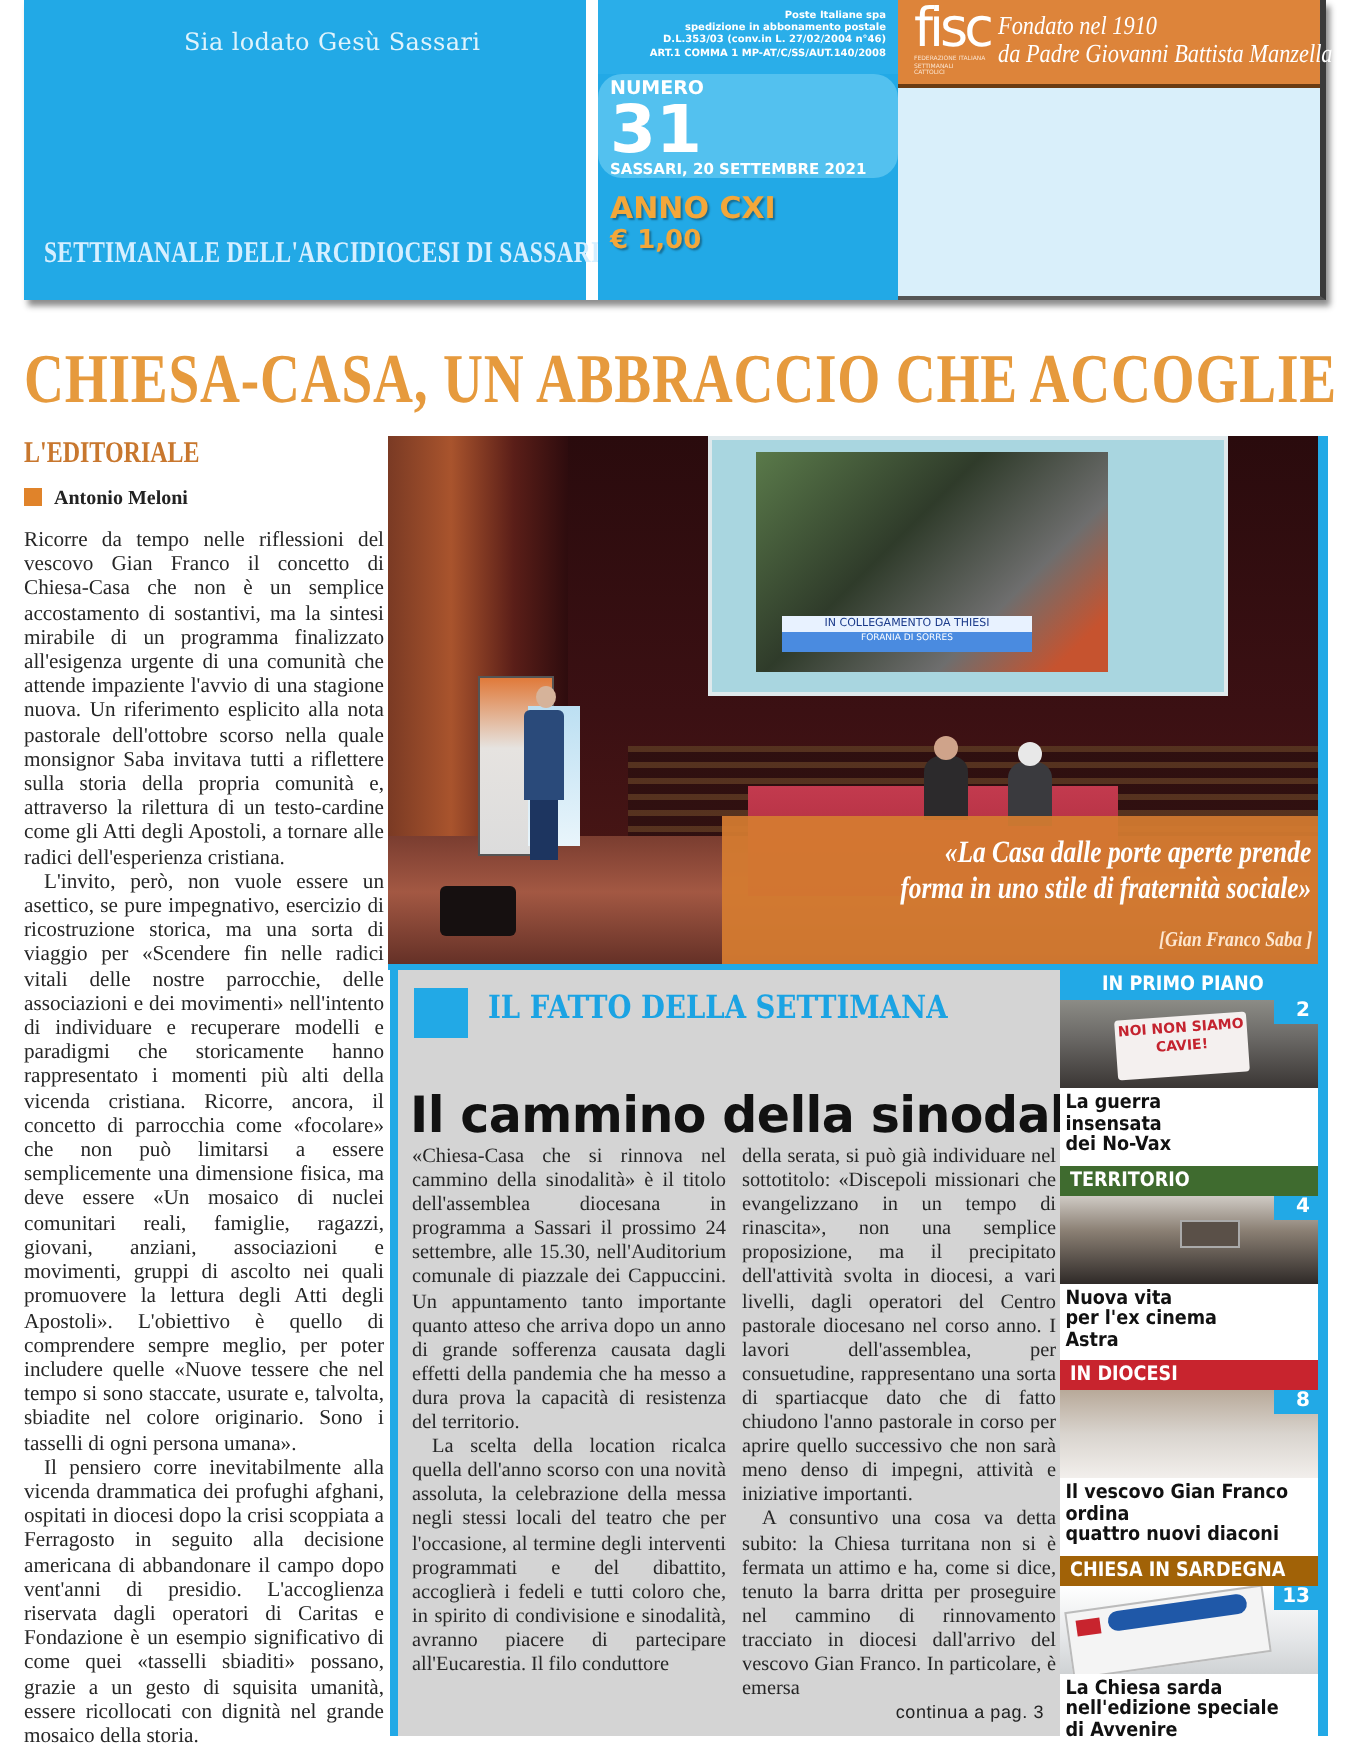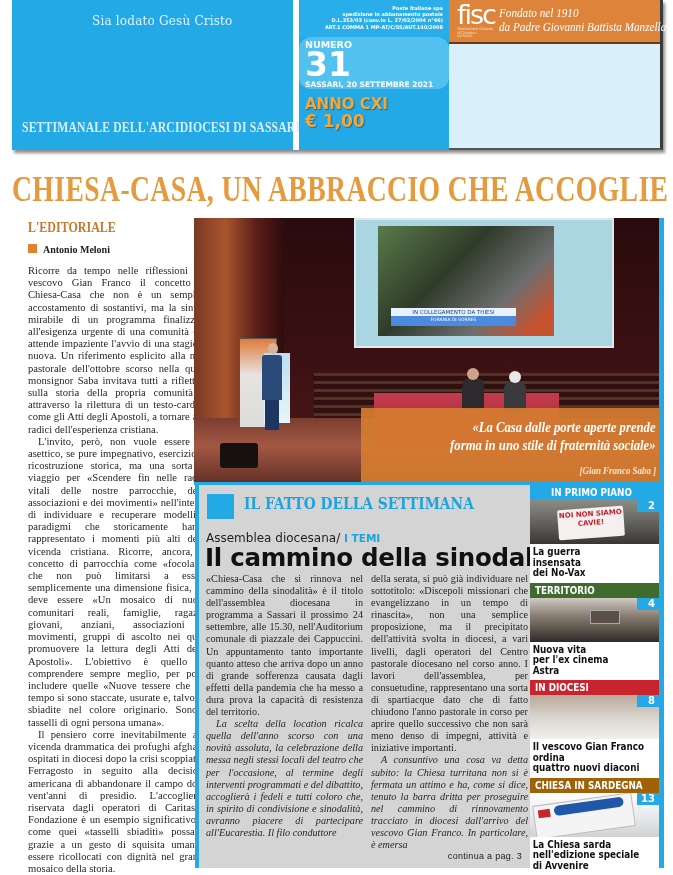--- a/index.html
+++ b/index.html
@@ -45,21 +45,21 @@
   }
   .mh-num-box { background: #53c1ef; height: 52px; padding: 3px 6px; position: relative; border-radius: 12px; }
   .mh-num-label { font-family: "DejaVu Sans", sans-serif; font-size: 9.5px; color: #fff; font-weight: bold; line-height: 10px; }
   .mh-num { font-family: "DejaVu Sans", sans-serif; font-size: 33px; color: #fff; line-height: 30px; font-weight: bold; }
   .mh-date { font-family: "DejaVu Sans", sans-serif; font-size: 7.5px; color: #fff; line-height: 9px; font-weight: bold; }
   .mh-anno {
     font-family: "DejaVu Sans", sans-serif; font-size: 15px; font-weight: bold; color: #f3a73a;
     padding: 6px 6px 0 6px; line-height: 18px; text-shadow: 1px 1px 1px rgba(0,0,0,0.35);
   }
   .mh-price {
-    font-family: "DejaVu Sans", sans-serif; font-size: 17px; font-weight: bold; color: #f3a73a;
+    font-family: "DejaVu Sans", sans-serif; font-size: 13px; font-weight: bold; color: #f3a73a;
     padding: 0 6px; line-height: 16px; text-shadow: 1px 1px 1px rgba(0,0,0,0.35);
   }
 
   .mh-right { position: absolute; left: 437px; top: 0; width: 214px; height: 150px; background: #d9effa; border-right: 3px solid #3a3a3a; border-bottom: 2px solid #555; }
   .mh-fisc {
     position: absolute; left: 0; top: 0; width: 211px; height: 44px; background: #dd843a;
     border-bottom: 2px solid #6a3b12;
   }
   .fisc-logo { position: absolute; left: 8px; top: 2px; width: 36px; height: 38px; }
   .fisc-logo .glyph { font-family: "DejaVu Sans", sans-serif; font-size: 27px; color: #fff; line-height: 26px; letter-spacing: -2px; }
@@ -70,21 +70,21 @@
   }
 
   
   .headline {
     position: absolute; left: 12px; top: 170px; width: 660px; white-space: nowrap;
     font-family: "Liberation Serif", serif; font-weight: bold; font-size: 35px; color: #e69a3d;
     transform: scaleX(0.79); transform-origin: left top; letter-spacing: 0.5px; line-height: 40px;
   }
 
   
-  .editorial { position: absolute; left: 28px; top: 218px; width: 180px; }
+  .editorial { position: absolute; left: 12px; top: 218px; width: 180px; }
   .ed-kicker {
     font-family: "Liberation Serif", serif; font-weight: bold; font-size: 15px; color: #c8772e;
     transform: scaleX(0.8); transform-origin: left; white-space: nowrap; line-height: 18px;
   }
   .ed-author { margin-top: 8px; font-size: 10px; font-weight: bold; color: #222; display: flex; }
   .ed-author .sq { width: 9px; height: 9px; background: #e0832a; margin-right: 6px; display: inline-block; }
   .ed-body {
     margin-top: 10px; font-size: 10.6px; line-height: 12.2px; text-align: justify; color: #262626;
     font-family: "Liberation Serif", serif; hyphens: auto;
   }
@@ -147,21 +147,21 @@
   .fatto-kicker { position: absolute; left: 7px; top: 46px; font-family: "DejaVu Sans", sans-serif; font-size: 12px; color: #1e1e1e; white-space: nowrap; }
   .fatto-kicker .tag { color: #1ba3e3; font-weight: bold; font-size: 10.5px; }
   .fatto-title {
     position: absolute; left: 6px; top: 58px; font-family: "DejaVu Sans", sans-serif; font-weight: bold;
     font-size: 25px; color: #111; white-space: nowrap; letter-spacing: -0.3px; transform: scaleX(0.98); transform-origin: left top;
   }
   .fatto-cols { position: absolute; left: 7px; top: 88px; width: 322px; display: flex; justify-content: space-between; }
   .fatto-col {
     width: 157px; font-size: 10.2px; line-height: 12.1px; text-align: justify; color: #262626; font-family: "Liberation Serif", serif;
   }
-  .fatto-col p + p { text-indent: 10px; font-style: italic; }
+  .fatto-col p + p { text-indent: 10px; }
   .continua { position: absolute; right: 8px; bottom: 7px; font-family: "Liberation Sans", sans-serif; font-size: 9px; color: #222; letter-spacing: 0.3px; }
 
   
   .sidebar { position: absolute; left: 530px; top: 485px; width: 134px; height: 383px; background: #fff; border-right: 5px solid #22a9e6; }
   .sb-item { position: relative; }
   .sb-label {
     height: 15px; color: #fff; font-family: "DejaVu Sans", sans-serif; font-weight: bold; font-size: 10px;
     line-height: 15px; padding-left: 5px; white-space: nowrap;
   }
   .sb-label span { display: inline-block; transform: scaleX(0.88); transform-origin: left center; }
@@ -183,21 +183,21 @@
   .img-avvenire { background: linear-gradient(180deg,#ffffff 0%,#e4e6e8 60%,#cfd2d4 100%); }
   .img-avvenire .paper { position: absolute; left: 4px; top: 6px; width: 100px; height: 34px; background: #f4f4f4; transform: rotate(-8deg); border: 1px solid #bbb; }
   .img-avvenire .mast { position: absolute; left: 20px; top: 2px; width: 70px; height: 10px; background: #1f58a8; border-radius: 5px; }
   .img-avvenire .red { position: absolute; left: 4px; top: 4px; width: 12px; height: 8px; background: #c8242e; }
 </style>
 </head>
 <body>
 
 <div class="masthead">
   <div class="mh-left">
-    <div class="mh-motto">Sia lodato Gesù Cristo</div>
+    <div class="mh-motto">Sia lodato Gesù Sassari</div>
     <div class="mh-sub">SETTIMANALE DELL'ARCIDIOCESI DI SASSARI</div>
   </div>
 
   <div class="mh-mid">
     <div class="mh-postal">
       <div>Poste Italiane spa</div>
       <div>spedizione in abbonamento postale</div>
       <div>D.L.353/03 (conv.in L. 27/02/2004 n°46)</div>
       <div>ART.1 COMMA 1 MP-AT/C/SS/AUT.140/2008</div>
     </div>
@@ -275,24 +275,20 @@
     </div>
     <div class="quote-author">[Gian Franco Saba ]</div>
   </div>
 </div>
 
 <div class="fatto">
   <div class="fatto-head">
     <span class="sq"></span>
     <span class="t">IL FATTO DELLA SETTIMANA</span>
   </div>
-  <div class="fatto-kicker">
-    <span>Assemblea diocesana/</span>
-    <span class="tag">I TEMI</span>
-  </div>
   <h2 class="fatto-title">Il cammino della sinodalità</h2>
   <div class="fatto-cols">
     <div class="fatto-col">
       <p>«Chiesa-Casa che si rinnova nel cammino della sinodalità» è il titolo dell'assemblea diocesana in programma a Sassari il prossimo 24 settembre, alle 15.30, nell'Auditorium comunale di piazzale dei Cappuccini. Un appuntamento tanto importante quanto atteso che arriva dopo un anno di grande sofferenza causata dagli effetti della pandemia che ha messo a dura prova la capacità di resistenza del territorio.</p>
       <p>La scelta della location ricalca quella dell'anno scorso con una novità assoluta, la celebrazione della messa negli stessi locali del teatro che per l'occasione, al termine degli interventi programmati e del dibattito, accoglierà i fedeli e tutti coloro che, in spirito di condivisione e sinodalità, avranno piacere di partecipare all'Eucarestia. Il filo conduttore</p>
     </div>
     <div class="fatto-col">
       <p>della serata, si può già individuare nel sottotitolo: «Discepoli missionari che evangelizzano in un tempo di rinascita», non una semplice proposizione, ma il precipitato dell'attività svolta in diocesi, a vari livelli, dagli operatori del Centro pastorale diocesano nel corso anno. I lavori dell'assemblea, per consuetudine, rappresentano una sorta di spartiacque dato che di fatto chiudono l'anno pastorale in corso per aprire quello successivo che non sarà meno denso di impegni, attività e iniziative importanti.</p>
       <p>A consuntivo una cosa va detta subito: la Chiesa turritana non si è fermata un attimo e ha, come si dice, tenuto la barra dritta per proseguire nel cammino di rinnovamento tracciato in diocesi dall'arrivo del vescovo Gian Franco. In particolare, è emersa</p>
     </div>

